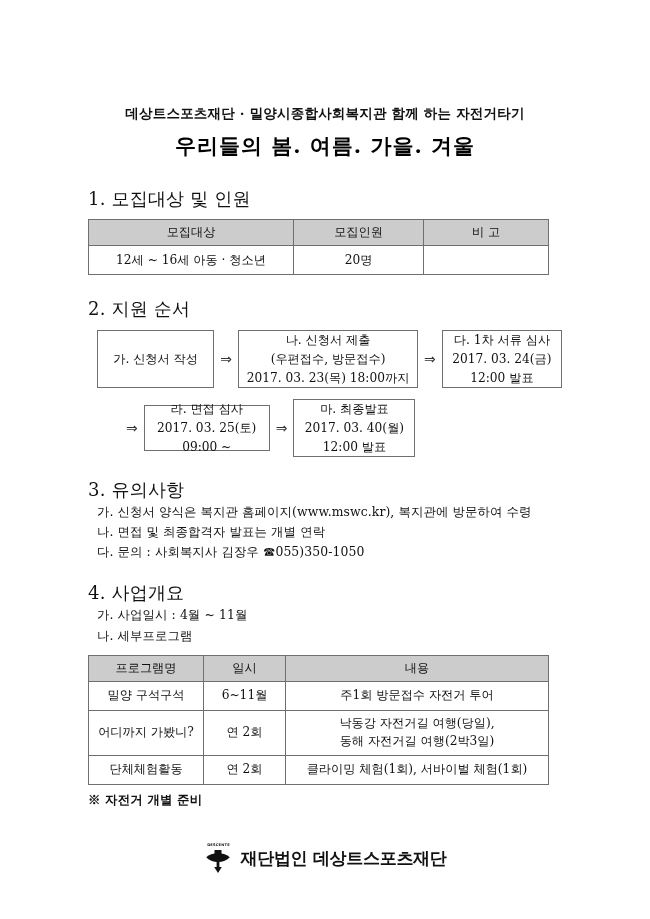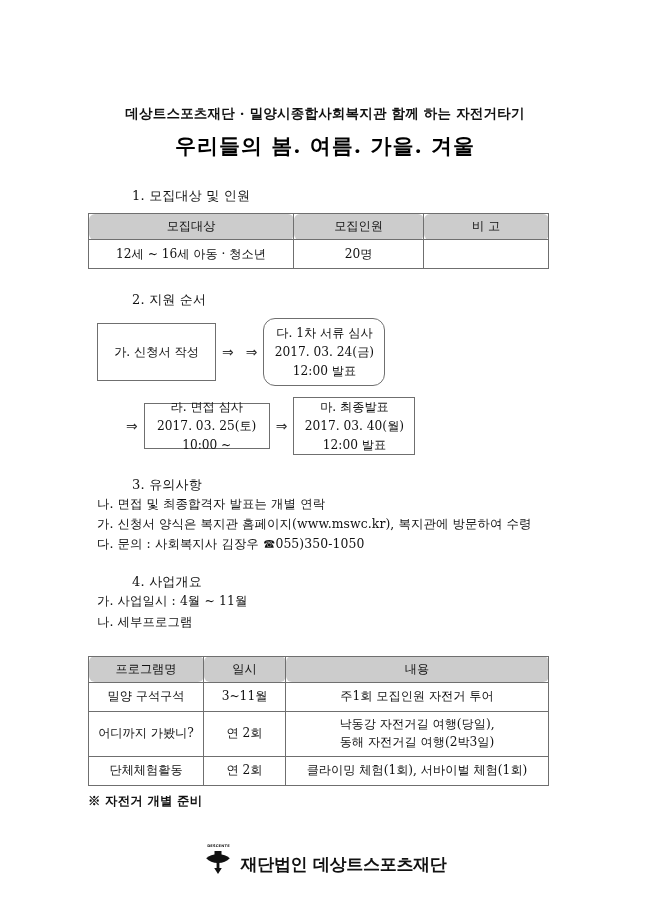--- a/index.html
+++ b/index.html
@@ -44,24 +44,23 @@
     margin-top: 9px;
     line-height: 1.3;
   }
 
   
   .section {
     margin-left: 88px;
     margin-right: 88px;
   }
   .sec-head {
-    font-size: 13px;
+    font-size: 18px;
     color: #111;
     letter-spacing: 0.2px;
-    margin-left: 44px;
   }
   .sec-line {
     font-size: 12.4px;
     color: #111;
     letter-spacing: 0.1px;
     margin-left: 9px;
     line-height: 1.62;
   }
 
   
@@ -75,21 +74,20 @@
     border: 1px solid #6f6f6f;
     text-align: center;
     vertical-align: middle;
     color: #111;
     font-weight: normal;
     padding: 0 2px;
   }
   table.doc thead th {
     background: #cccccc;
     height: 25px;
-    border-radius: 6px;
   }
   table.doc tbody td {
     background: #ffffff;
     height: 28px;
   }
 
   
   .t1 col.c1 { width: 205px; }
   .t1 col.c2 { width: 130px; }
   .t1 col.c3 { width: 125px; }
@@ -118,21 +116,21 @@
     color: #111;
     line-height: 1.55;
     padding: 5px 7px;
     box-sizing: border-box;
     display: flex;
     flex-direction: column;
     justify-content: center;
   }
   .flow-box.b-a { width: 119px; height: 58px; }
   .flow-box.b-b { width: 183px; height: 58px; }
-  .flow-box.b-c { width: 122px; height: 68px; border-radius: 12px; }
+  .flow-box.b-c { width: 122px; height: 58px; }
   .flow-box.b-d { width: 126px; height: 46px; }
   .flow-box.b-e { width: 122px; height: 58px; }
   .flow-arrow {
     font-size: 14px;
     color: #333;
     padding: 0 6px;
     line-height: 1;
     font-family: "DejaVu Sans", sans-serif;
   }
 
@@ -147,21 +145,21 @@
   
   .footer {
     margin-top: 34px;
     display: flex;
     align-items: center;
     justify-content: center;
     gap: 22px;
   }
   .logo-unit {
     display: flex;
-    align-items: flex-end;
+    align-items: center;
     gap: 7px;
   }
   .logo-name {
     font-family: "DejaVu Sans", "Liberation Sans", sans-serif;
     font-size: 17px;
     font-weight: bold;
     color: #111;
     letter-spacing: -0.3px;
   }
   .logo-name.blue { color: #111; }
@@ -234,74 +232,79 @@
   </div>
 
   <div class="section" style="margin-top:22px;">
     <div class="sec-head">2. 지원 순서</div>
 
     <div class="flow-row row1" style="margin-top:9px;">
       <div class="flow-box b-a">
         <span>가. 신청서 작성</span>
       </div>
       <span class="flow-arrow">⇒</span>
+      <div class="flow-box b-b">
+        <span>나. 신청서 제출</span>
+        <span>(우편접수, 방문접수)</span>
+        <span>2017. 03. 23(목) 18:00까지</span>
+      </div>
       <span class="flow-arrow">⇒</span>
       <div class="flow-box b-c">
         <span>다. 1차 서류 심사</span>
         <span>2017. 03. 24(금)</span>
         <span>12:00 발표</span>
       </div>
     </div>
 
     <div class="flow-row row2">
       <span class="flow-arrow">⇒</span>
       <div class="flow-box b-d">
         <span>라. 면접 심사</span>
         <span>2017. 03. 25(토)</span>
-        <span>10:00 ~</span>
+        <span>09:00 ~</span>
       </div>
       <span class="flow-arrow">⇒</span>
       <div class="flow-box b-e">
         <span>마. 최종발표</span>
         <span>2017. 03. 40(월)</span>
         <span>12:00 발표</span>
       </div>
     </div>
   </div>
 
   <div class="section" style="margin-top:21px;">
     <div class="sec-head">3. 유의사항</div>
+    <div class="sec-line">가. 신청서 양식은 복지관 홈페이지(www.mswc.kr), 복지관에 방문하여 수령</div>
     <div class="sec-line">나. 면접 및 최종합격자 발표는 개별 연락</div>
-    <div class="sec-line">가. 신청서 양식은 복지관 홈페이지(www.mswc.kr), 복지관에 방문하여 수령</div>
     <div class="sec-line">다. 문의 : 사회복지사 김장우 ☎055)350-1050</div>
   </div>
 
   <div class="section" style="margin-top:19px;">
     <div class="sec-head">4. 사업개요</div>
     <div class="sec-line">가. 사업일시 : 4월 ~ 11월</div>
     <div class="sec-line">나. 세부프로그램</div>
 
-    <table class="doc t2" style="margin-top:24px;padding-left:45px;">
+    <table class="doc t2" style="margin-top:9px;padding-left:45px;">
       <colgroup>
           <col class="c1">
           <col class="c2">
           <col class="c3">
         </colgroup>
       <thead>
         <tr>
           <th>프로그램명</th>
           <th>일시</th>
           <th>내용</th>
         </tr>
       </thead>
       <tbody>
         <tr>
           <td>밀양 구석구석</td>
-          <td>3~11월</td>
-          <td>주1회 모집인원 자전거 투어</td>
+          <td>6~11월</td>
+          <td>주1회 방문접수 자전거 투어</td>
         </tr>
         <tr class="two-line">
           <td>어디까지 가봤니?</td>
           <td>연 2회</td>
           <td>
             <div class="cell-lines">
               <div>낙동강 자전거길 여행(당일),</div>
               <div>동해 자전거길 여행(2박3일)</div>
             </div>
           </td>

